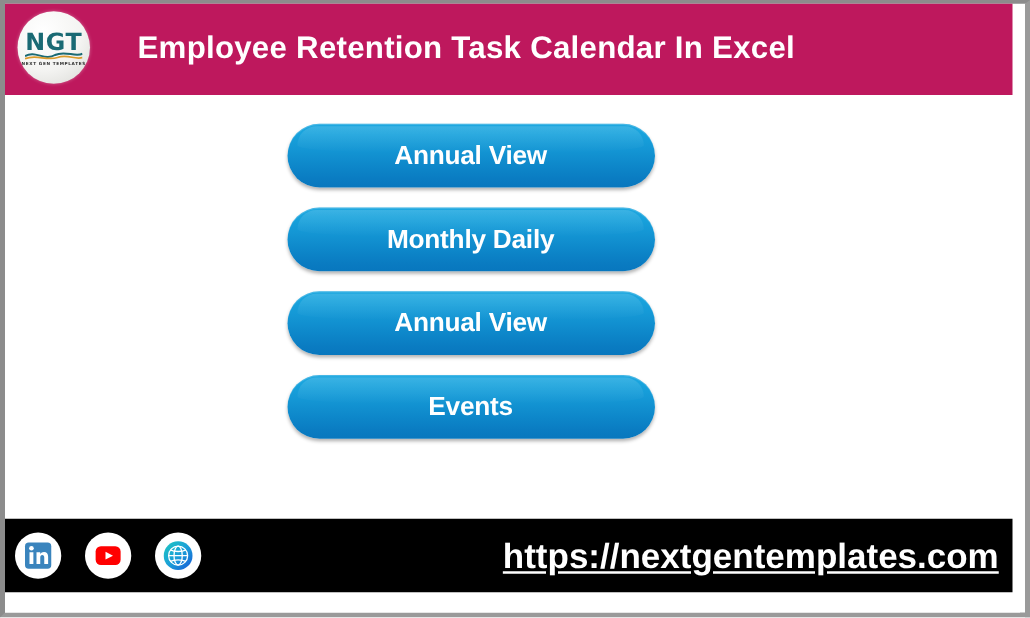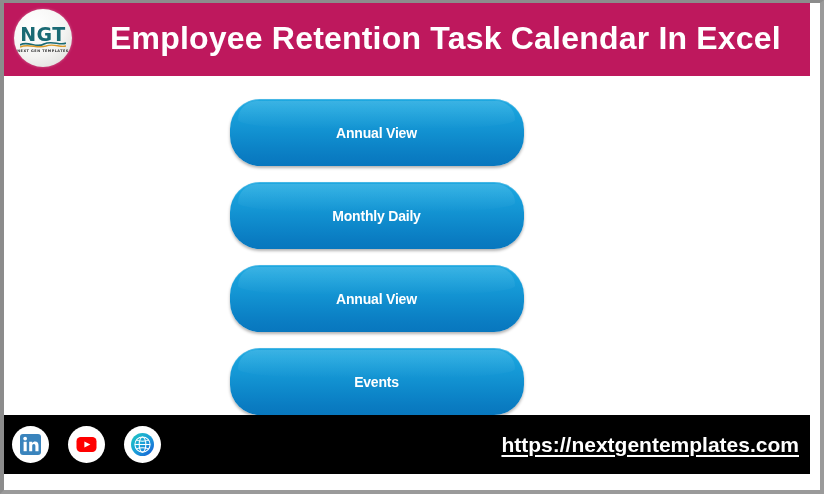--- a/index.html
+++ b/index.html
@@ -81,21 +81,21 @@
   .header-title {
     position: absolute;
     left: 110px;
     top: 0;
     height: 76px;
     display: flex;
     align-items: center;
     color: #ffffff;
     font-family: "Liberation Sans", sans-serif;
     font-weight: bold;
-    font-size: 32px;
+    font-size: 25px;
     letter-spacing: 0.2px;
     white-space: nowrap;
   }
 
   
   .main-area {
     position: absolute;
     left: 0;
     top: 76px;
     width: 816px;
@@ -107,28 +107,28 @@
     left: 0;
     top: 20px;
     width: 745px;
     display: flex;
     flex-direction: column;
     align-items: center;
     gap: 16px;
   }
   .nav-btn {
     width: 294px;
-    height: 67px;
+    height: 51px;
     border: none;
     border-radius: 30px;
     cursor: pointer;
     color: #ffffff;
     font-family: "Liberation Sans", sans-serif;
     font-weight: bold;
-    font-size: 14px;
+    font-size: 21px;
     letter-spacing: -0.2px;
     background: linear-gradient(to bottom,
         #1fa8e0 0%,
         #18a3dd 14%,
         #1496d4 40%,
         #0d86c9 68%,
         #0a7cc2 86%,
         #0877be 100%);
     box-shadow: 0 2px 3px rgba(0,0,0,0.30),
                 inset 0 1px 0 rgba(255,255,255,0.18);
@@ -185,21 +185,21 @@
   .footer-url {
     position: absolute;
     right: 11px;
     top: 0;
     height: 59px;
     display: flex;
     align-items: center;
     color: #ffffff;
     font-family: "Liberation Sans", sans-serif;
     font-weight: bold;
-    font-size: 21px;
+    font-size: 28px;
     text-decoration: underline;
     text-underline-offset: 3px;
     white-space: nowrap;
     cursor: pointer;
   }
   .bottom-white {
     position: absolute;
     left: -4px;
     top: 471px;
     width: 816px;

